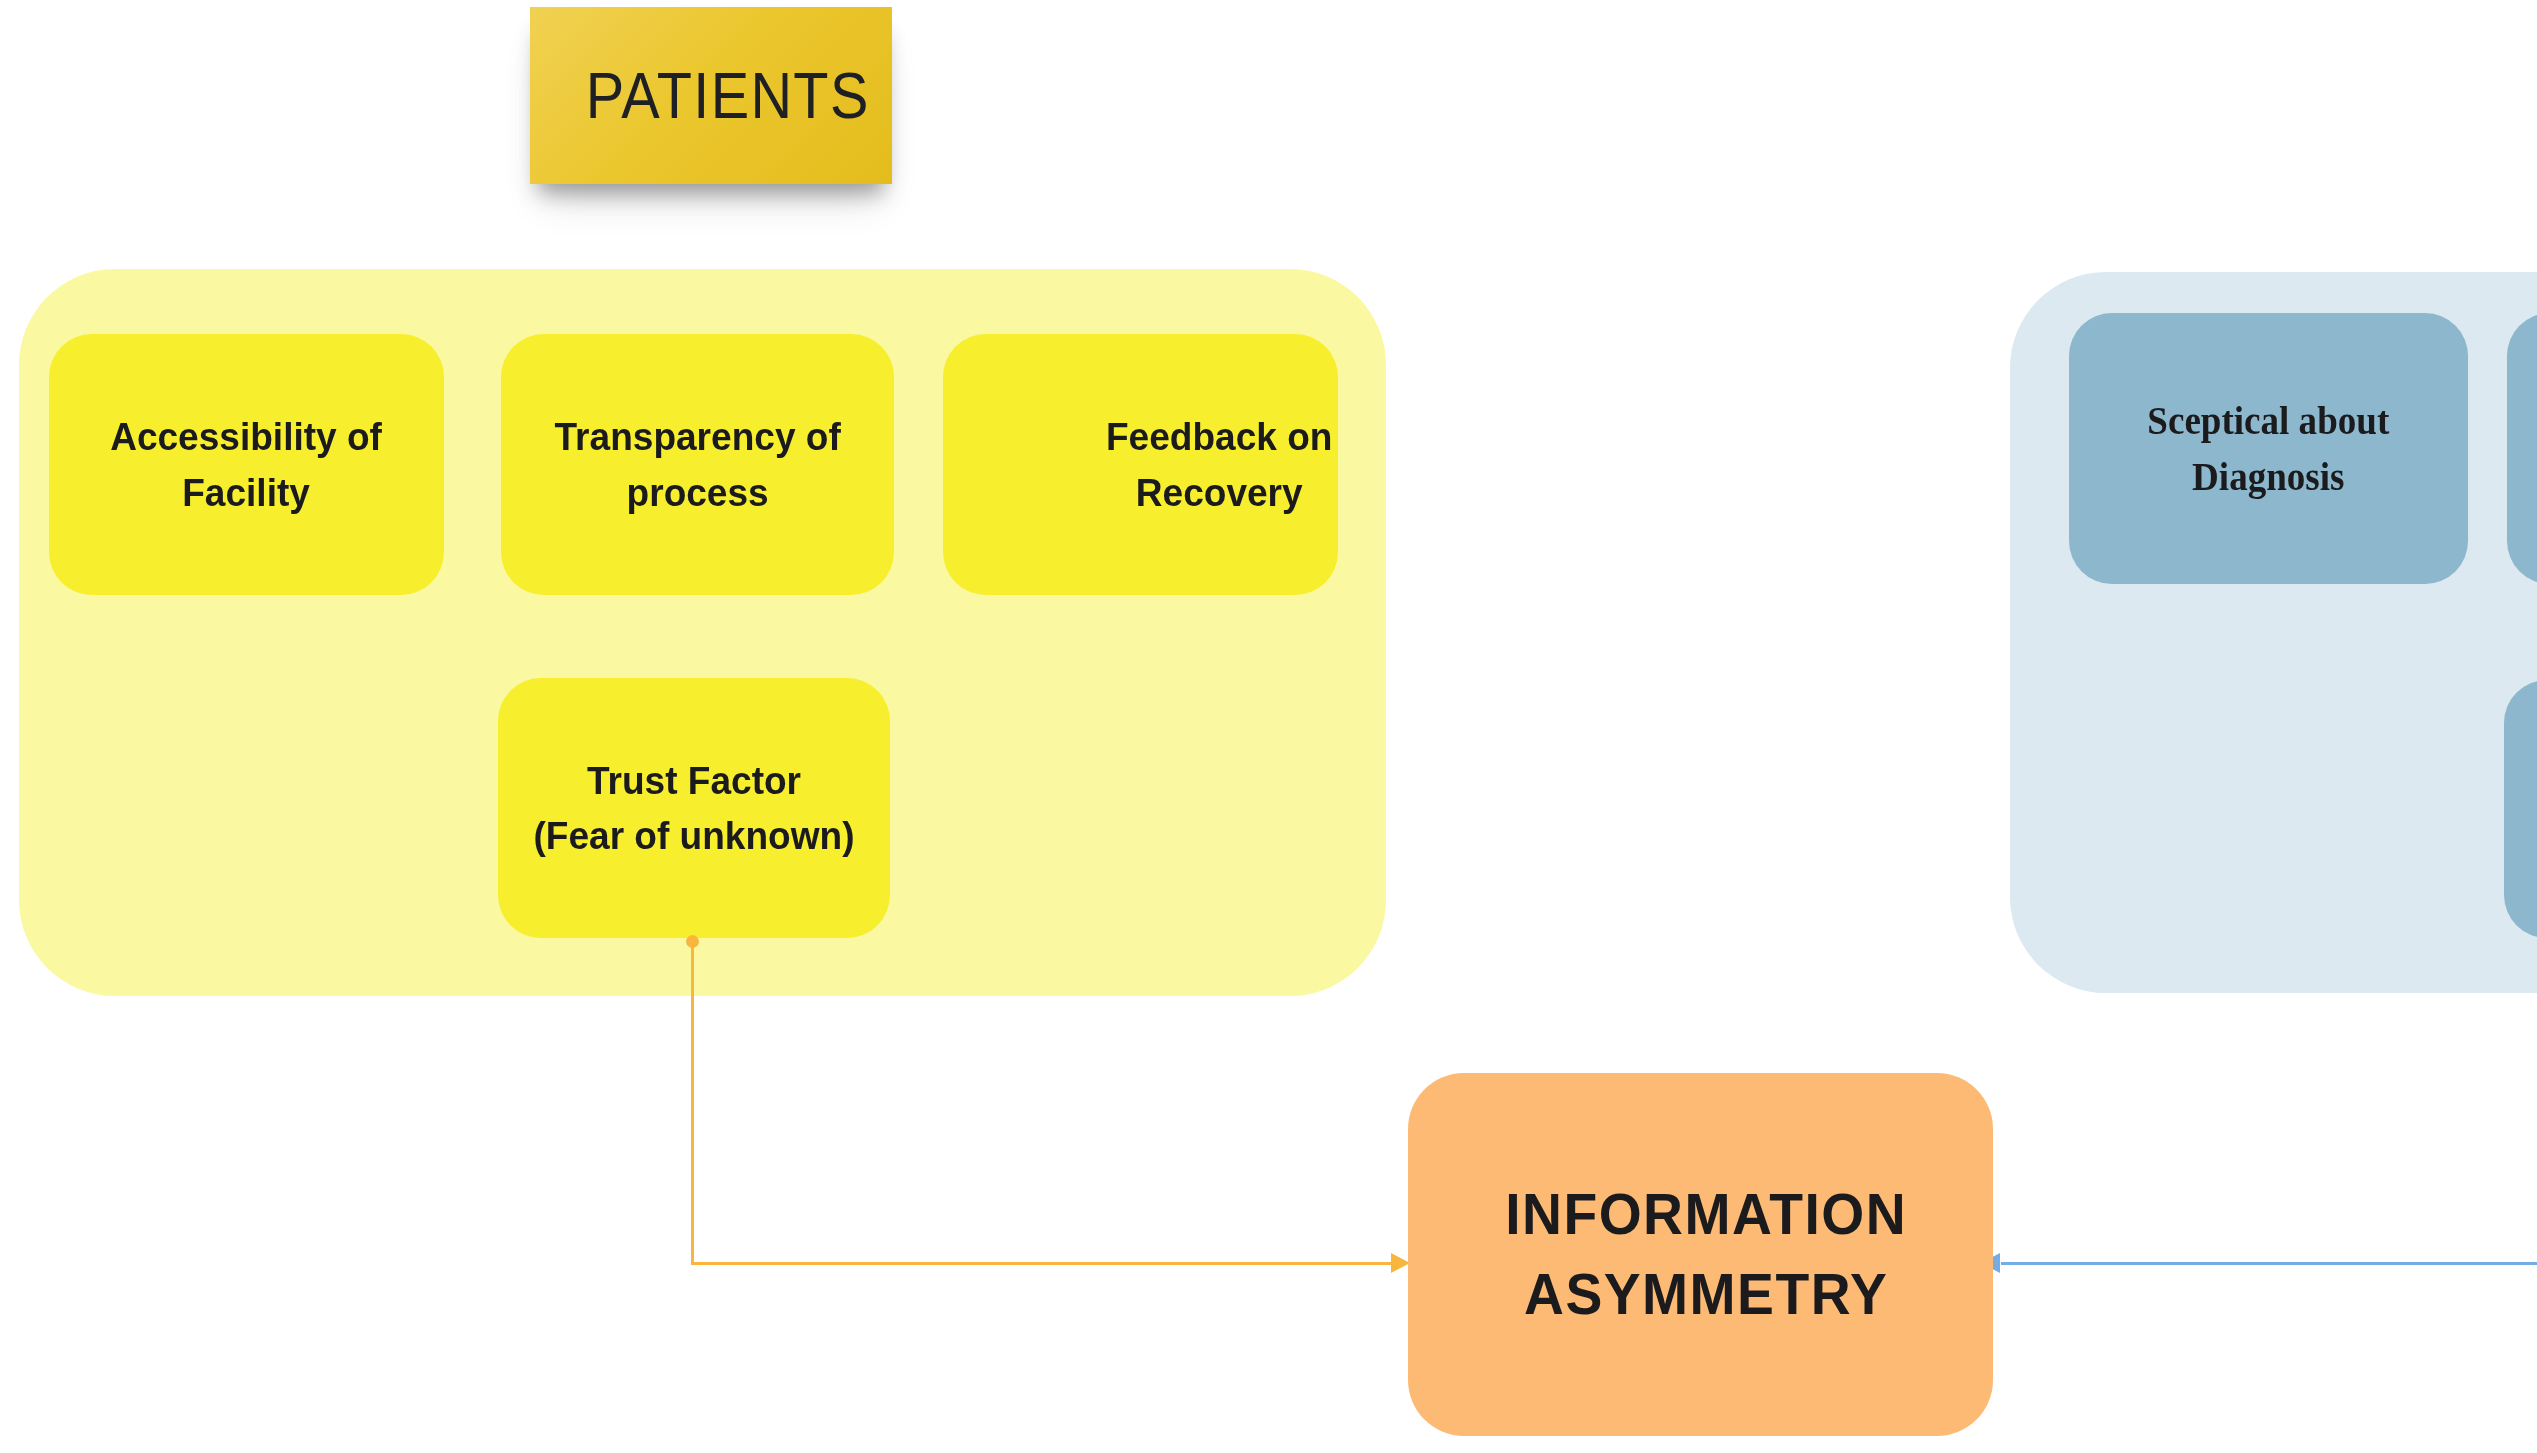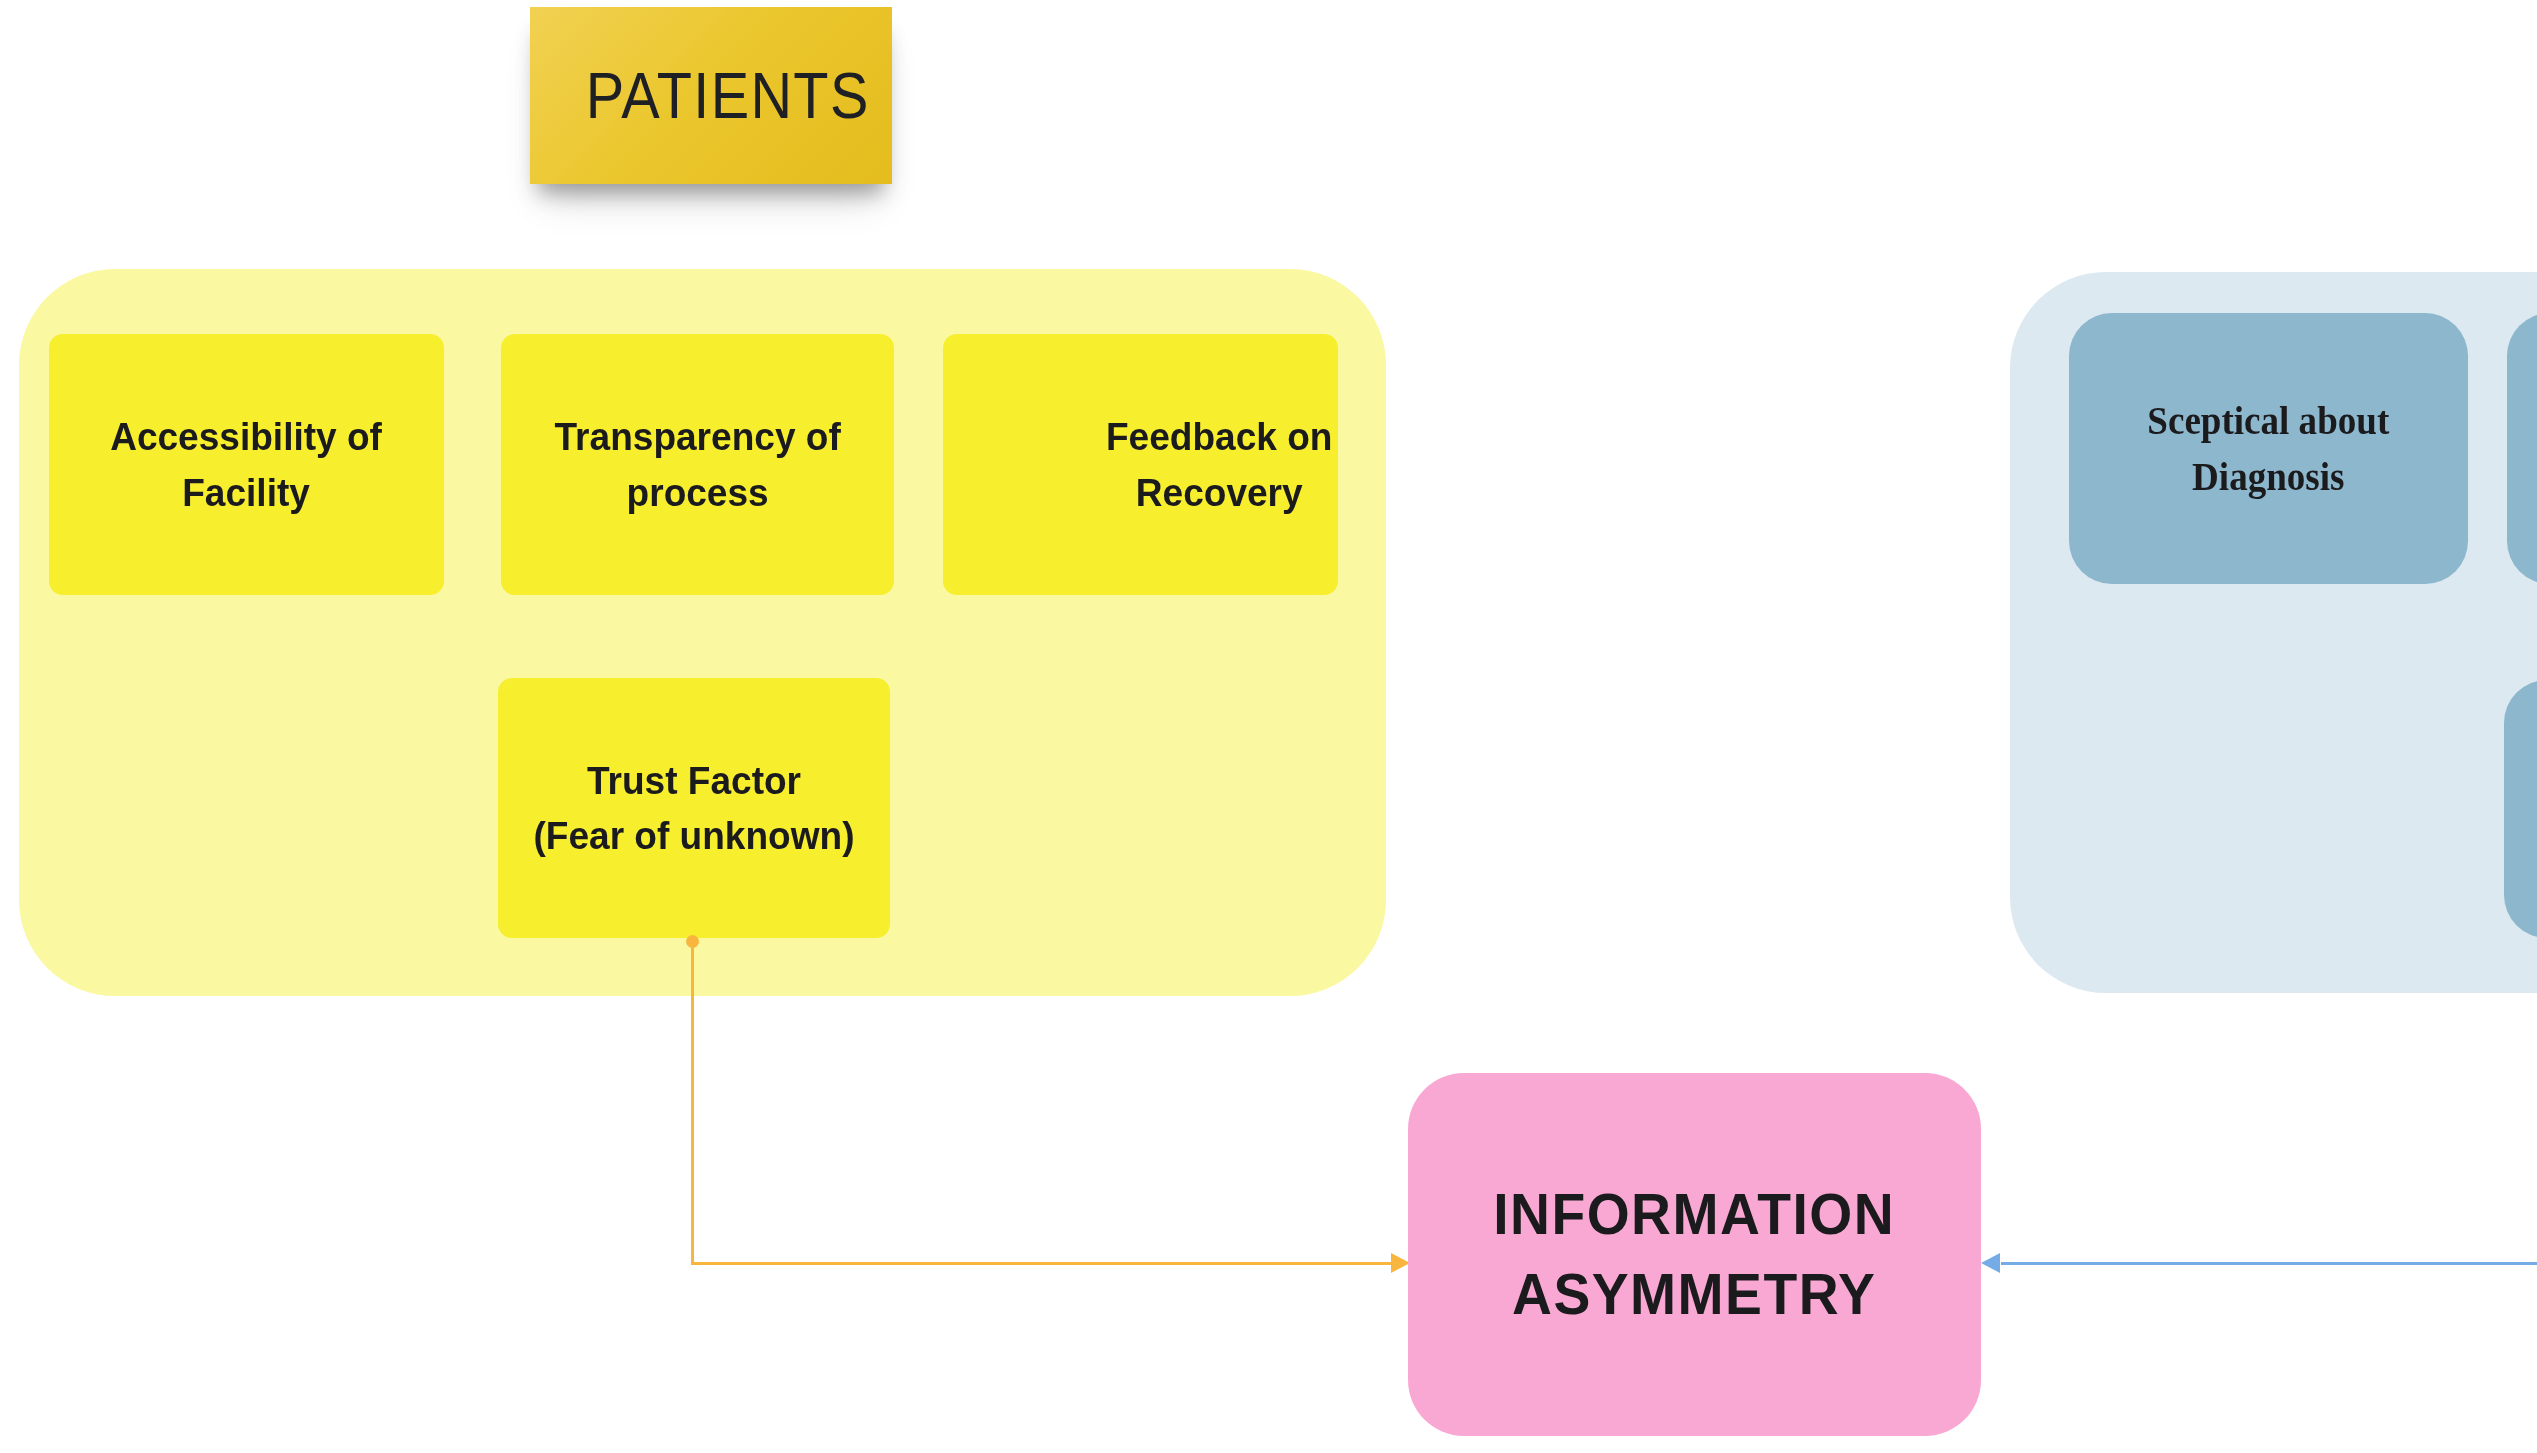--- a/index.html
+++ b/index.html
@@ -23,30 +23,30 @@
   }
   
   .panel{position:absolute;border-radius:96px;}
   .panel-yellow{background:#faf8a1;}
   .panel-blue{background:#dce9f1;}
   
   .card{
     position:absolute;border-radius:43px;
     display:flex;align-items:center;justify-content:center;text-align:center;
   }
-  .card-yellow{background:#f7ef2e;border-radius:14px;}
+  .card-yellow{background:#f7ef2e;}
   .card-blue{background:#8cb7cd;font-family:Liberation Serif, serif;}
   .card-label{
     font-size:39px;font-weight:bold;color:#1b1b1d;
     line-height:1.42;white-space:pre-line;transform:scaleX(.95);
   }
   
   .center-box{
-    position:absolute;border-radius:56px;background:#f9a8d4;
-    display:flex;align-items:center;justify-content:center;text-align:center;
+    position:absolute;border-radius:56px;background:#fdba74;
+    display:flex;align-items:center;justify-content:center;text-align:center;padding-left:12px;
   }
   .center-label{
     font-size:57px;font-weight:bold;color:#1b1b1d;
     letter-spacing:1.5px;line-height:1.4;white-space:pre-line;transform:scaleX(.97);
   }
   
   .seg{position:absolute;}
   .seg-gold{background:#f8b63e;}
   .seg-blue{background:#76ace5;}
   .dot{position:absolute;width:13px;height:13px;border-radius:50%;}

